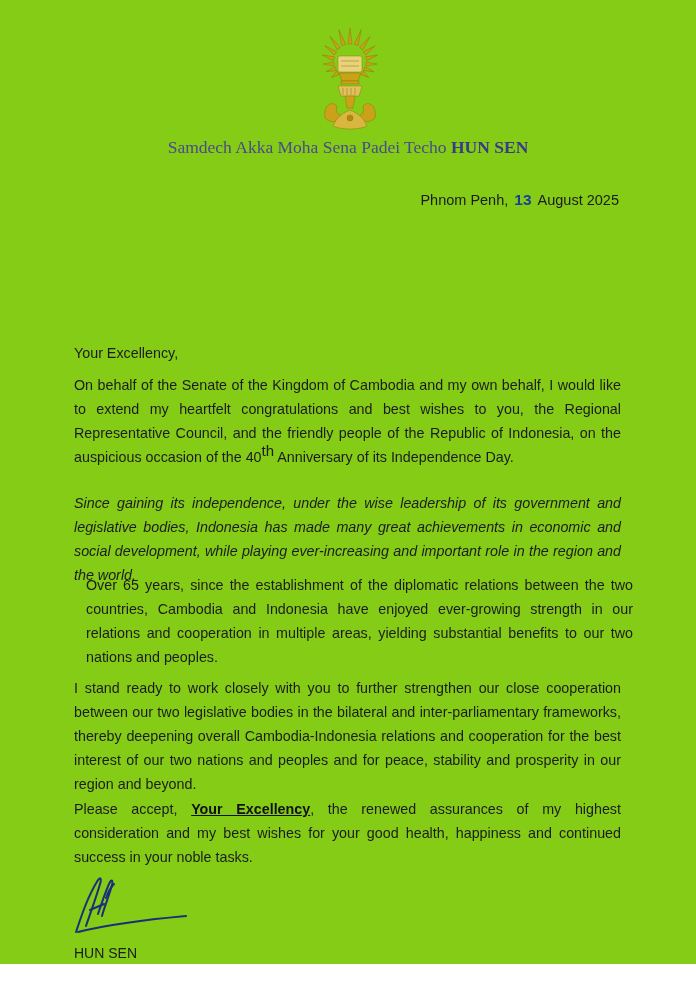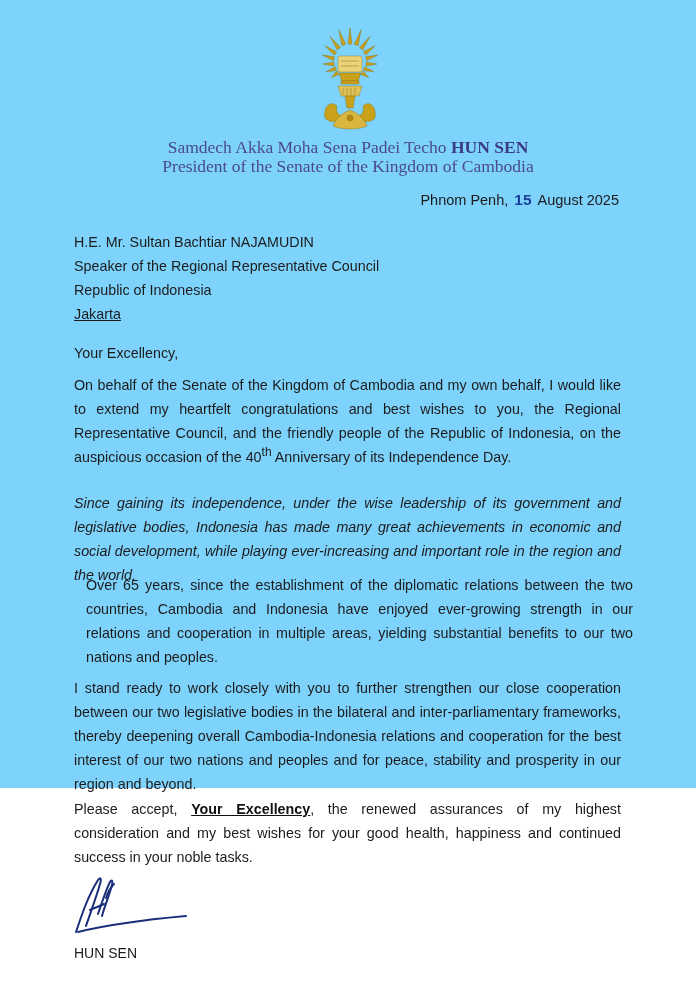--- a/index.html
+++ b/index.html
@@ -1,17 +1,17 @@
 <!DOCTYPE html>
 <html><head>
   <meta charset="utf-8">
   <style>
     html, body { margin: 0; padding: 0; background: #ffffff; }
     body { width: 696px; height: 1000px; position: relative; overflow: hidden; }
-    .page { position: absolute; left: 0; top: 0; width: 696px; height: 788px; background: #7dd3fc; }
+    .page { position: absolute; left: 0; top: 0; width: 696px; height: 964px; background: #84cc16; }
 
     .emblem { position: absolute; left: 321px; top: 26px; width: 58px; height: 106px; }
 
     .header { position: absolute; left: 0; width: 696px; text-align: center;
       font-family: "Liberation Serif", "DejaVu Serif", serif; color: #4a4a8c; font-size: 17.5px; }
     .header-line1 { top: 137px; }
     .header-line2 { top: 156px; }
     .header b { color: #3a3a86; }
 
     .date { position: absolute; right: 77px; top: 191px;
@@ -24,21 +24,21 @@
     .addr .city { text-decoration: underline; }
 
     .salutation { position: absolute; left: 74px; top: 345px; }
 
     .para { position: absolute; left: 74px; width: 547px; text-align: justify; line-height: 24px; margin: 0; }
     .p1 { top: 373px; }
     .p2 { top: 491px; font-style: italic; }
     .p3 { top: 573px; margin-left: 12px; }
     .p4 { top: 676px; }
     .p5 { top: 797px; }
-    .para sup { font-size: 12px; line-height: 0; }
+    .para sup { font-size: 15px; line-height: 0; }
     .para .emph { font-weight: bold; font-weight: 600; color: #111; text-decoration: underline; }
 
     .signature { position: absolute; left: 72px; top: 874px; width: 120px; height: 62px; }
     .signer { position: absolute; left: 74px; top: 945px; font-size: 14px; }
   </style>
 </head>
 <body>
 
 <div class="page">
 
@@ -80,33 +80,26 @@
       <path d="M54,92 C56,80 48,74 42,80 C44,86 40,90 36,90 C40,96 48,98 54,92 Z"></path>
       <path d="M12,100 C16,90 24,86 29,84 C34,86 42,90 46,100 C38,104 20,104 12,100 Z" fill="#d8b640"></path>
       <circle cx="29" cy="92" r="3" fill="#b08910"></circle>
     </g>
   </svg>
 
   <div class="header header-line1">
     <span>Samdech Akka Moha Sena Padei Techo</span>
     <b>HUN SEN</b>
   </div>
-  <div class="header header-line2">President of the Senate of the Kingdom of Cambodia</div>
 
   <div class="date">
     <span>Phnom Penh,</span>
-    <span class="day">15</span><span>August 2025</span>
+    <span class="day">13</span><span>August 2025</span>
   </div>
 
-  <div class="addr body-text">
-    <div>H.E. Mr. Sultan Bachtiar NAJAMUDIN</div>
-    <div>Speaker of the Regional Representative Council</div>
-    <div>Republic of Indonesia</div>
-    <div class="city">Jakarta</div>
-  </div>
 
   <div class="salutation body-text">Your Excellency,</div>
 
   <p class="para p1 body-text"><span>On behalf of the Senate of the Kingdom of Cambodia and my own behalf, I would like to extend my heartfelt congratulations and best wishes to you, the Regional Representative Council, and the friendly people of the Republic of Indonesia, on the auspicious occasion of the 40</span><sup>th</sup><span> Anniversary of its Independence Day.</span></p>
 
   <p class="para p2 body-text">Since gaining its independence, under the wise leadership of its government and legislative bodies, Indonesia has made many great achievements in economic and social development, while playing ever-increasing and important role in the region and the world.</p>
 
   <p class="para p3 body-text">Over 65 years, since the establishment of the diplomatic relations between the two countries, Cambodia and Indonesia have enjoyed ever-growing strength in our relations and cooperation in multiple areas, yielding substantial benefits to our two nations and peoples.</p>
 
   <p class="para p4 body-text">I stand ready to work closely with you to further strengthen our close cooperation between our two legislative bodies in the bilateral and inter-parliamentary frameworks, thereby deepening overall Cambodia-Indonesia relations and cooperation for the best interest of our two nations and peoples and for peace, stability and prosperity in our region and beyond.</p>

